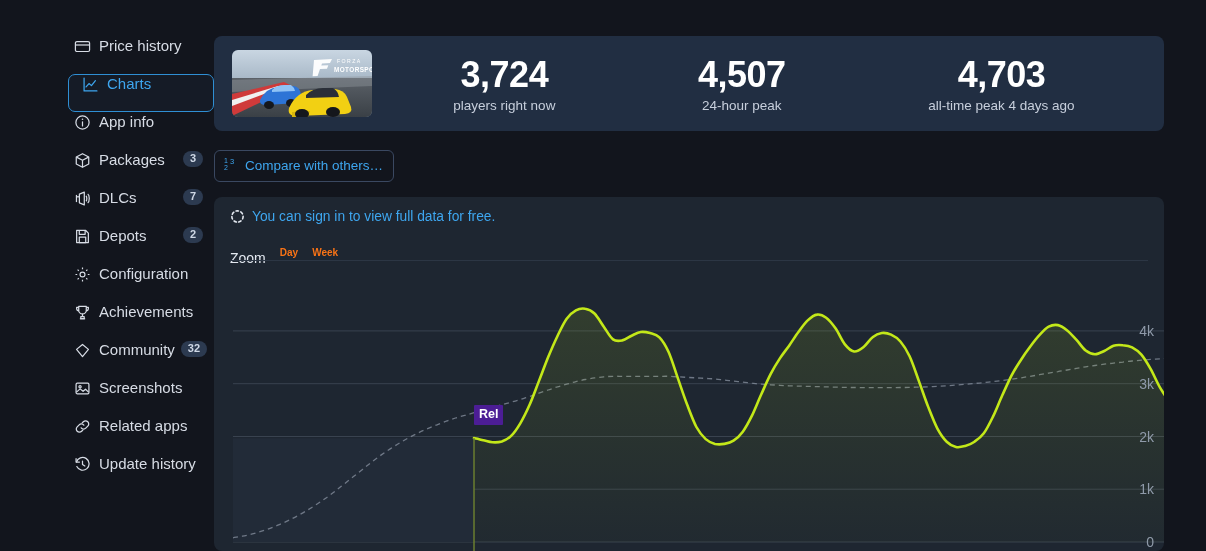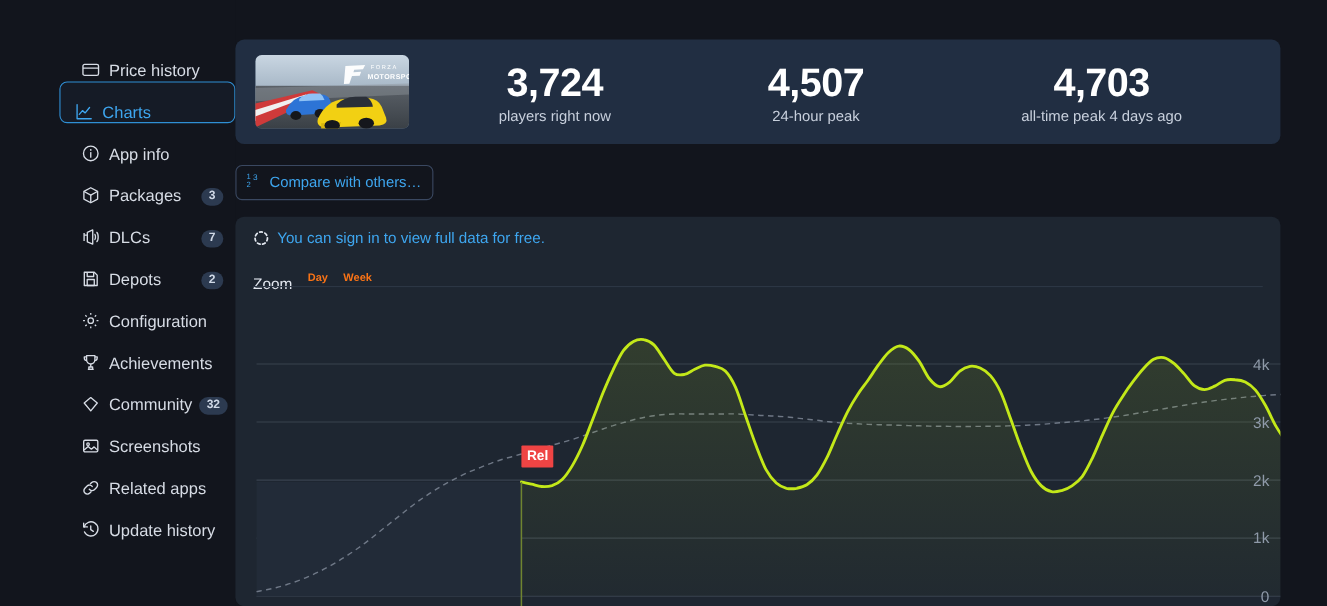--- a/index.html
+++ b/index.html
@@ -15,41 +15,41 @@
   .sidebar {
     width: 214px; flex: 0 0 214px;
     background: #12151d;
     padding-top: 36px;
     display: flex; flex-direction: column;
     align-items: flex-end;
   }
   .nav-item {
     width: 154px;
     height: 38px;
-    display: flex; align-items: flex-end;
+    display: flex; align-items: flex-start;
     padding: 0 10px 0 12px;
     color: #d7dce5;
     font-size: 15px;
     border-radius: 7px;
     border: 1px solid transparent;
     margin-bottom: 0px;
     cursor: pointer;
     white-space: nowrap;
   }
   .nav-item .ico {
     width: 19px; height: 19px;
     display: inline-flex; align-items: center; justify-content: center;
     margin-right: 7px; flex: 0 0 19px;
   }
   .nav-item .ico svg { display: block; }
   .nav-item.active {
     border: 1px solid #2f8fd4;
     color: #3ea6ef;
     background: #151b26;
-    width: 160px;
+    width: 146px;
   }
   .nav-item .lbl { flex: 1 1 auto; }
   .badge {
     background: #2c3a50;
     color: #cfd8e6;
     font-size: 11px;
     font-weight: bold;
     border-radius: 9px;
     padding: 1px 7px 2px 7px;
     line-height: 13px;
@@ -185,21 +185,21 @@
   .plot svg { display: block; }
   .ytick {
     position: absolute;
     right: 10px;
     font-size: 14px;
     color: #8f9aa9;
     transform: translateY(-50%);
   }
   .rel-flag {
     position: absolute;
-    background: #ef4444;
+    background: #4c1d95;
     color: #ffffff;
     font-size: 12.5px;
     font-weight: bold;
     padding: 2px 5px 3px 5px;
     line-height: 15px;
     border-radius: 1px;
     white-space: nowrap;
   }
 </style>
 </head>

